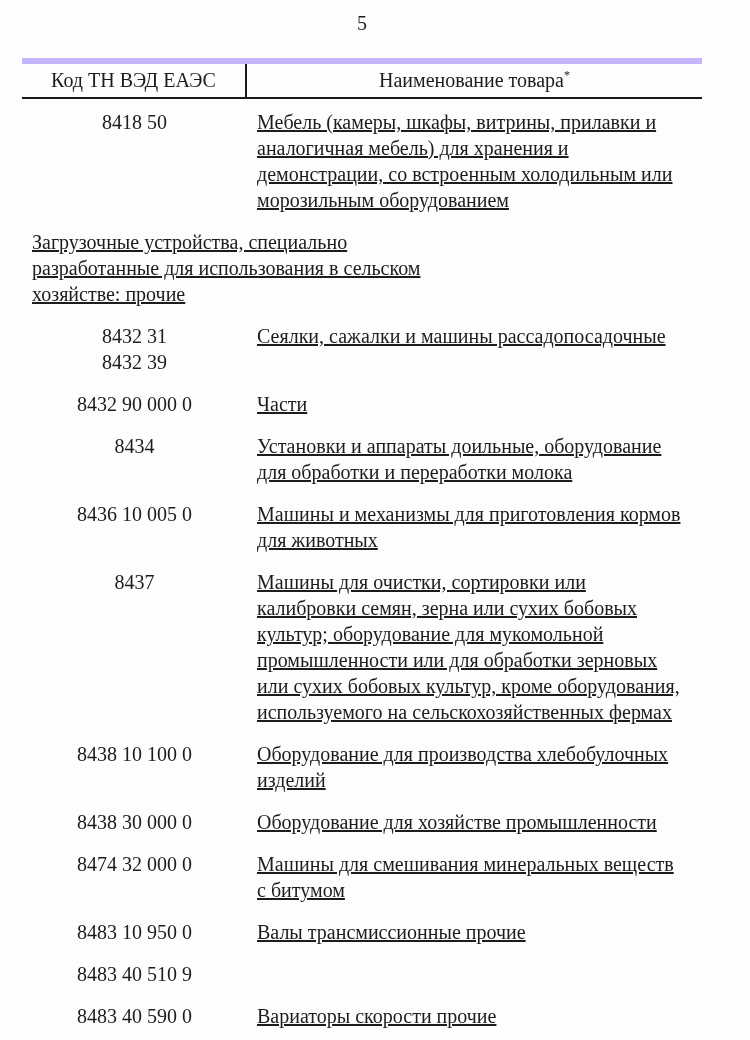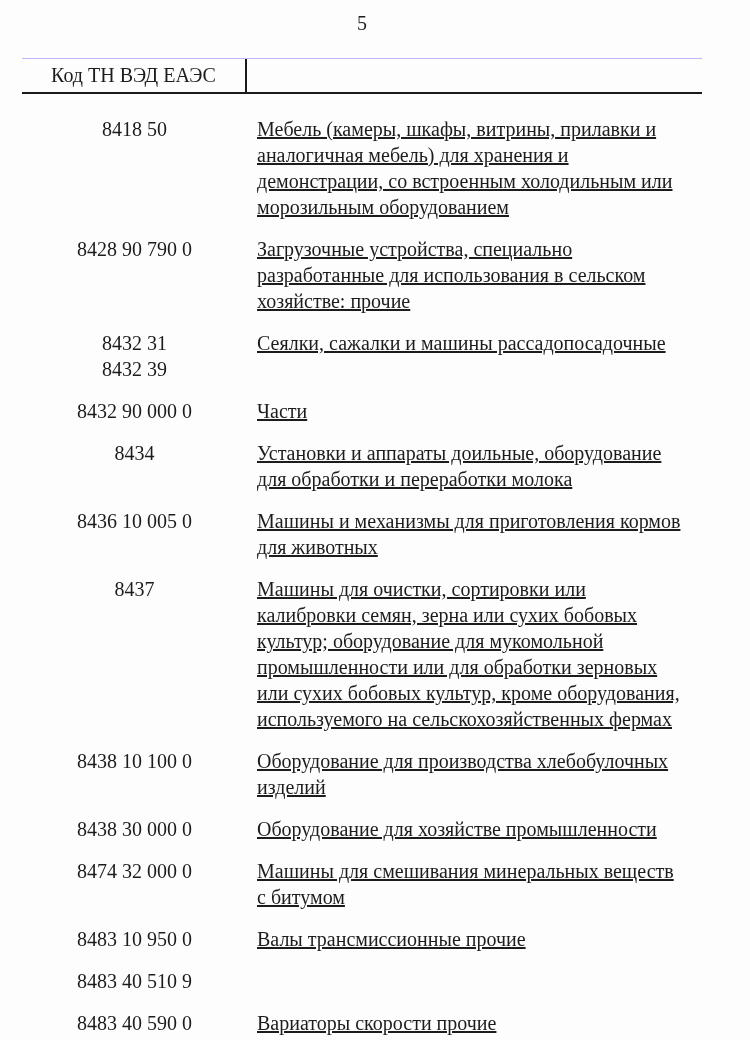--- a/index.html
+++ b/index.html
@@ -22,21 +22,21 @@
     text-align: center;
     padding-top: 10px;
     font-size: 20px;
     line-height: 26px;
   }
   .hs-table {
     margin-top: 22px;
   }
   .thead {
     display: flex;
-    border-top: 1px solid #c4b5fd;
+    border-top: 6px solid #c4b5fd;
     border-bottom: 2px solid #1a1a1a;
   }
   .th {
     font-size: 20px;
     line-height: 24px;
     text-align: center;
     padding: 4px 0 5px 0;
   }
   .th-code {
     width: 223px;
@@ -44,21 +44,21 @@
     border-right: 2px solid #1a1a1a;
   }
   .th-name {
     flex: 1;
   }
   sup.fn {
     font-size: 12px;
     line-height: 0;
   }
   .tbody {
-    padding-top: 22px;
+    padding-top: 10px;
   }
   .trow {
     display: flex;
     margin-bottom: 16px;
     font-size: 20px;
     line-height: 26px;
   }
   .trow:last-child {
     margin-bottom: 0;
     align-items: center;
@@ -81,33 +81,35 @@
 
 <div class="page">
   <div class="content">
 
     <div class="page-number">5</div>
 
     <div class="hs-table">
 
       <div class="thead">
         <div class="th th-code">Код ТН ВЭД ЕАЭС</div>
+        <div class="th th-name">
+          <span>Наименование товара</span><sup class="fn">*</sup>
+        </div>
       </div>
 
       <div class="tbody">
   <div class="trow">
     <div class="td td-code">8418 50</div>
     <div class="td td-name">Мебель (камеры, шкафы, витрины, прилавки и
 аналогичная мебель) для хранения и
 демонстрации, со встроенным холодильным или
 морозильным оборудованием</div>
   </div>
 
   <div class="trow">
-    <div class="td td-code">8428 90 790 0</div>
     <div class="td td-name">Загрузочные устройства, специально
 разработанные для использования в сельском
 хозяйстве: прочие</div>
   </div>
 
   <div class="trow">
     <div class="td td-code">8432 31
 8432 39</div>
     <div class="td td-name">Сеялки, сажалки и машины рассадопосадочные</div>
   </div>

